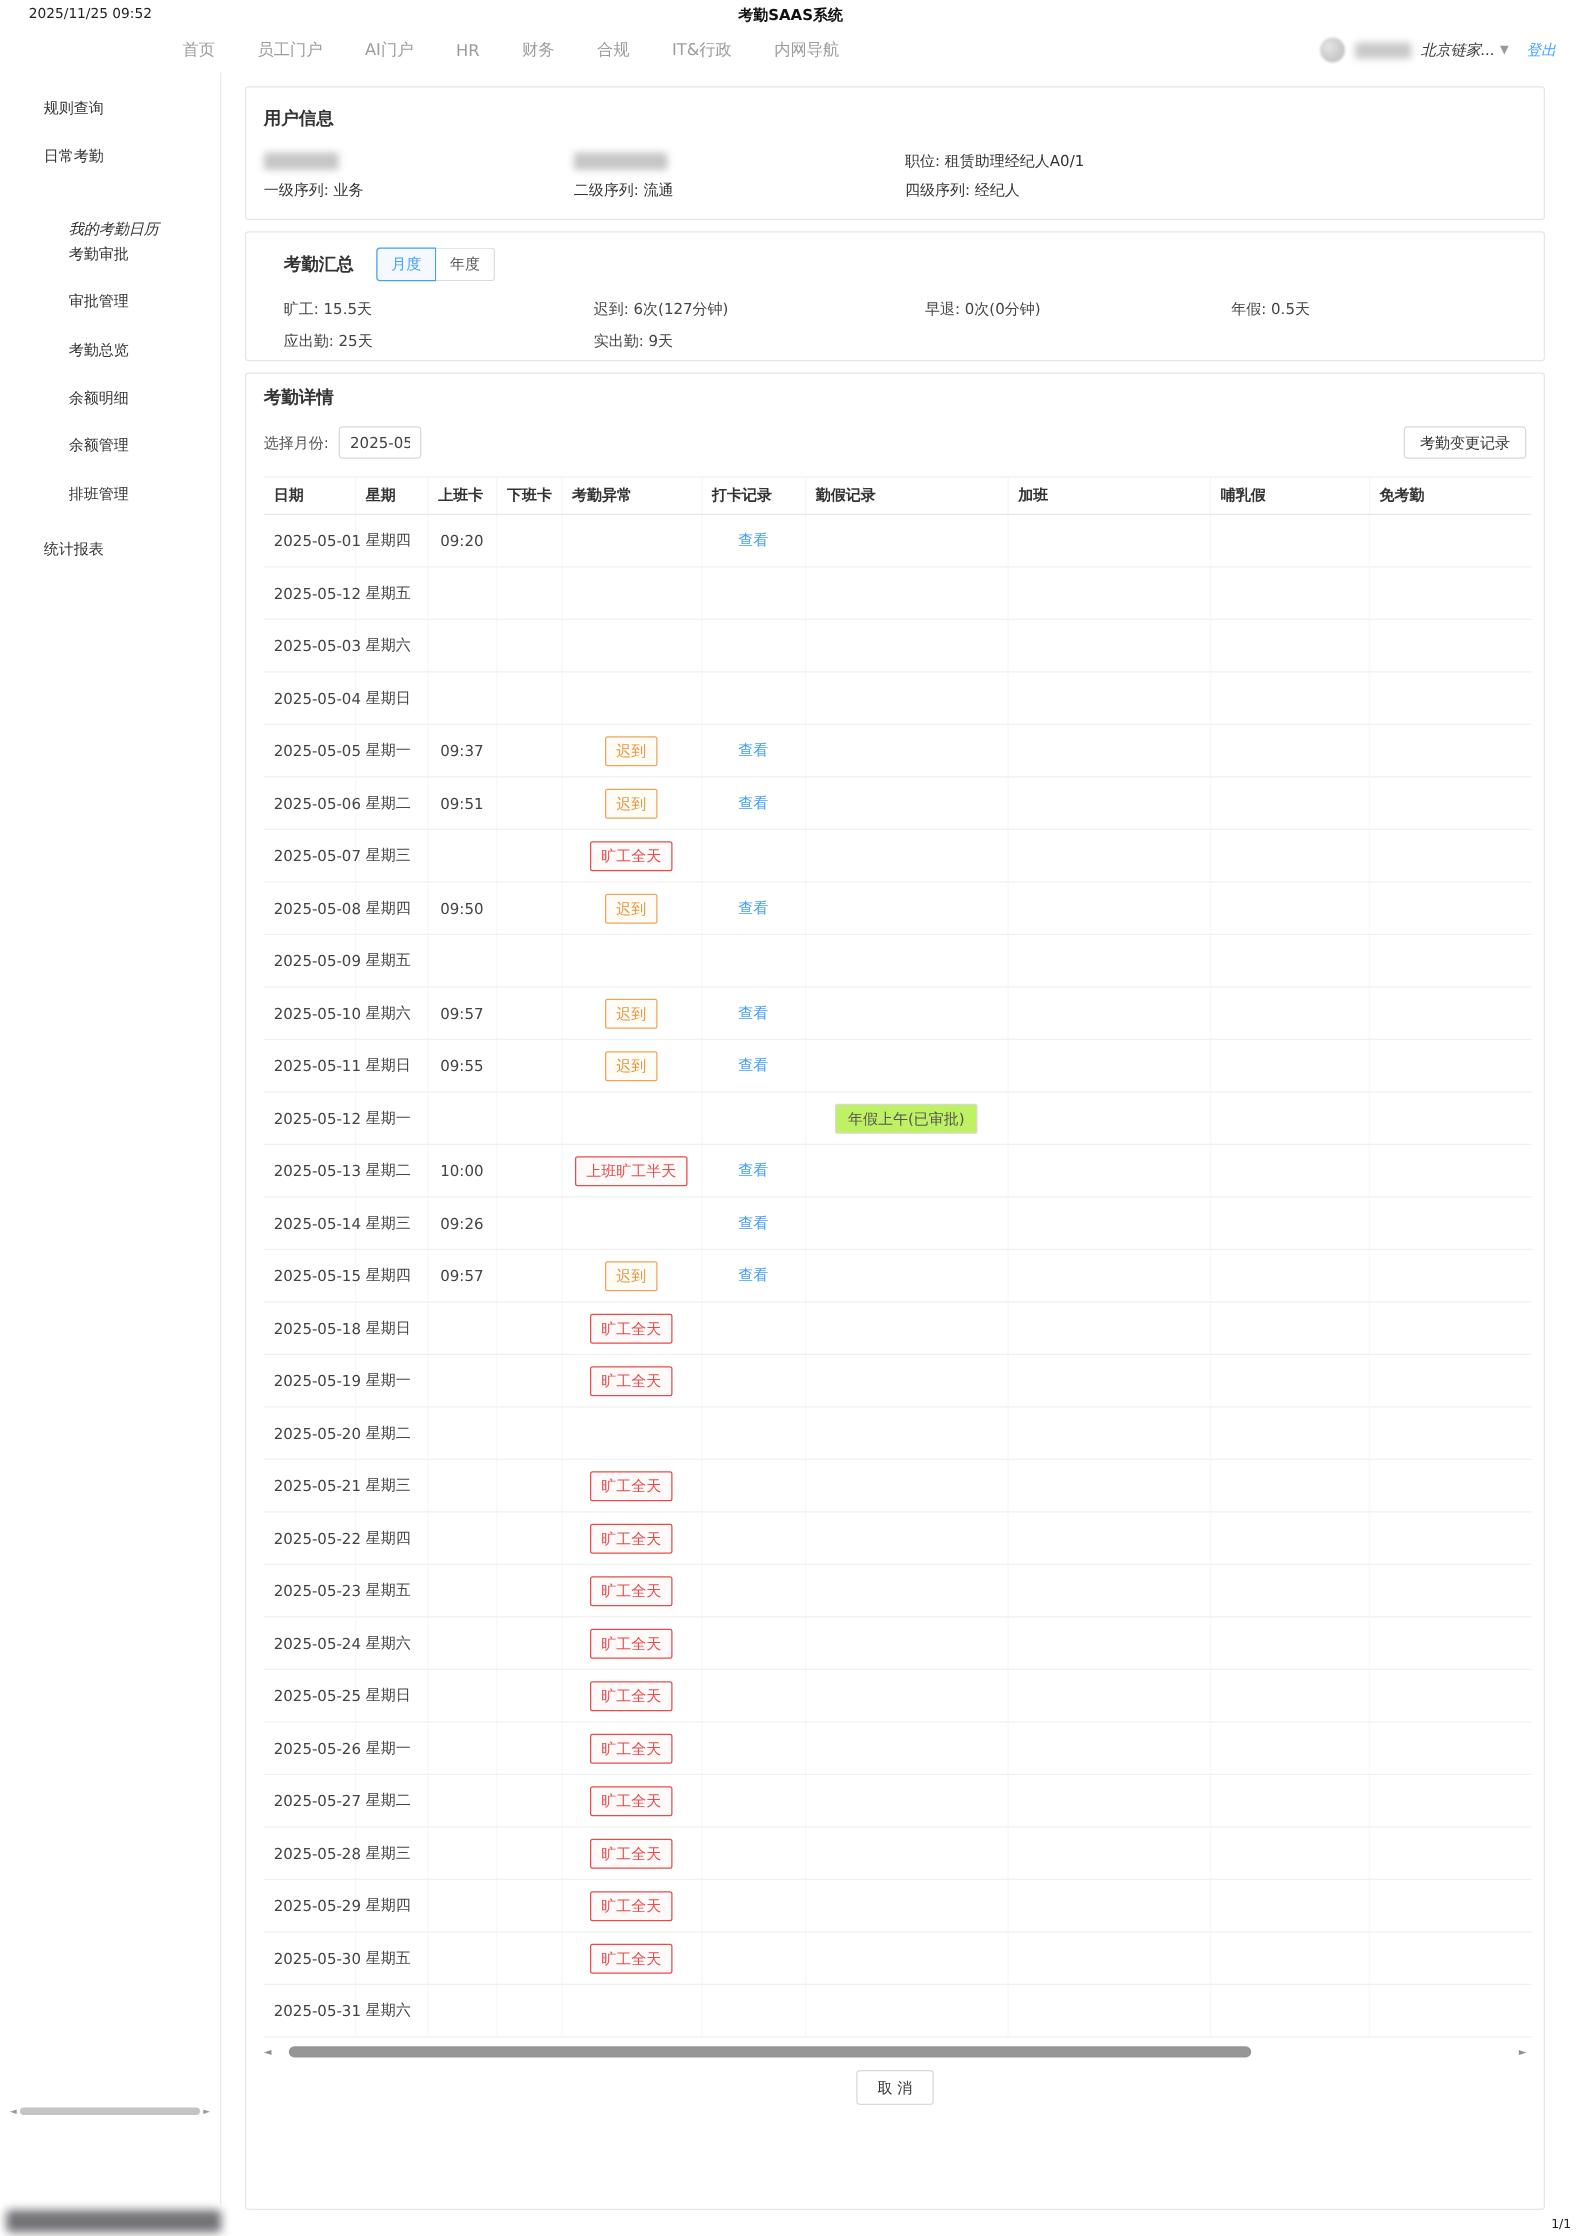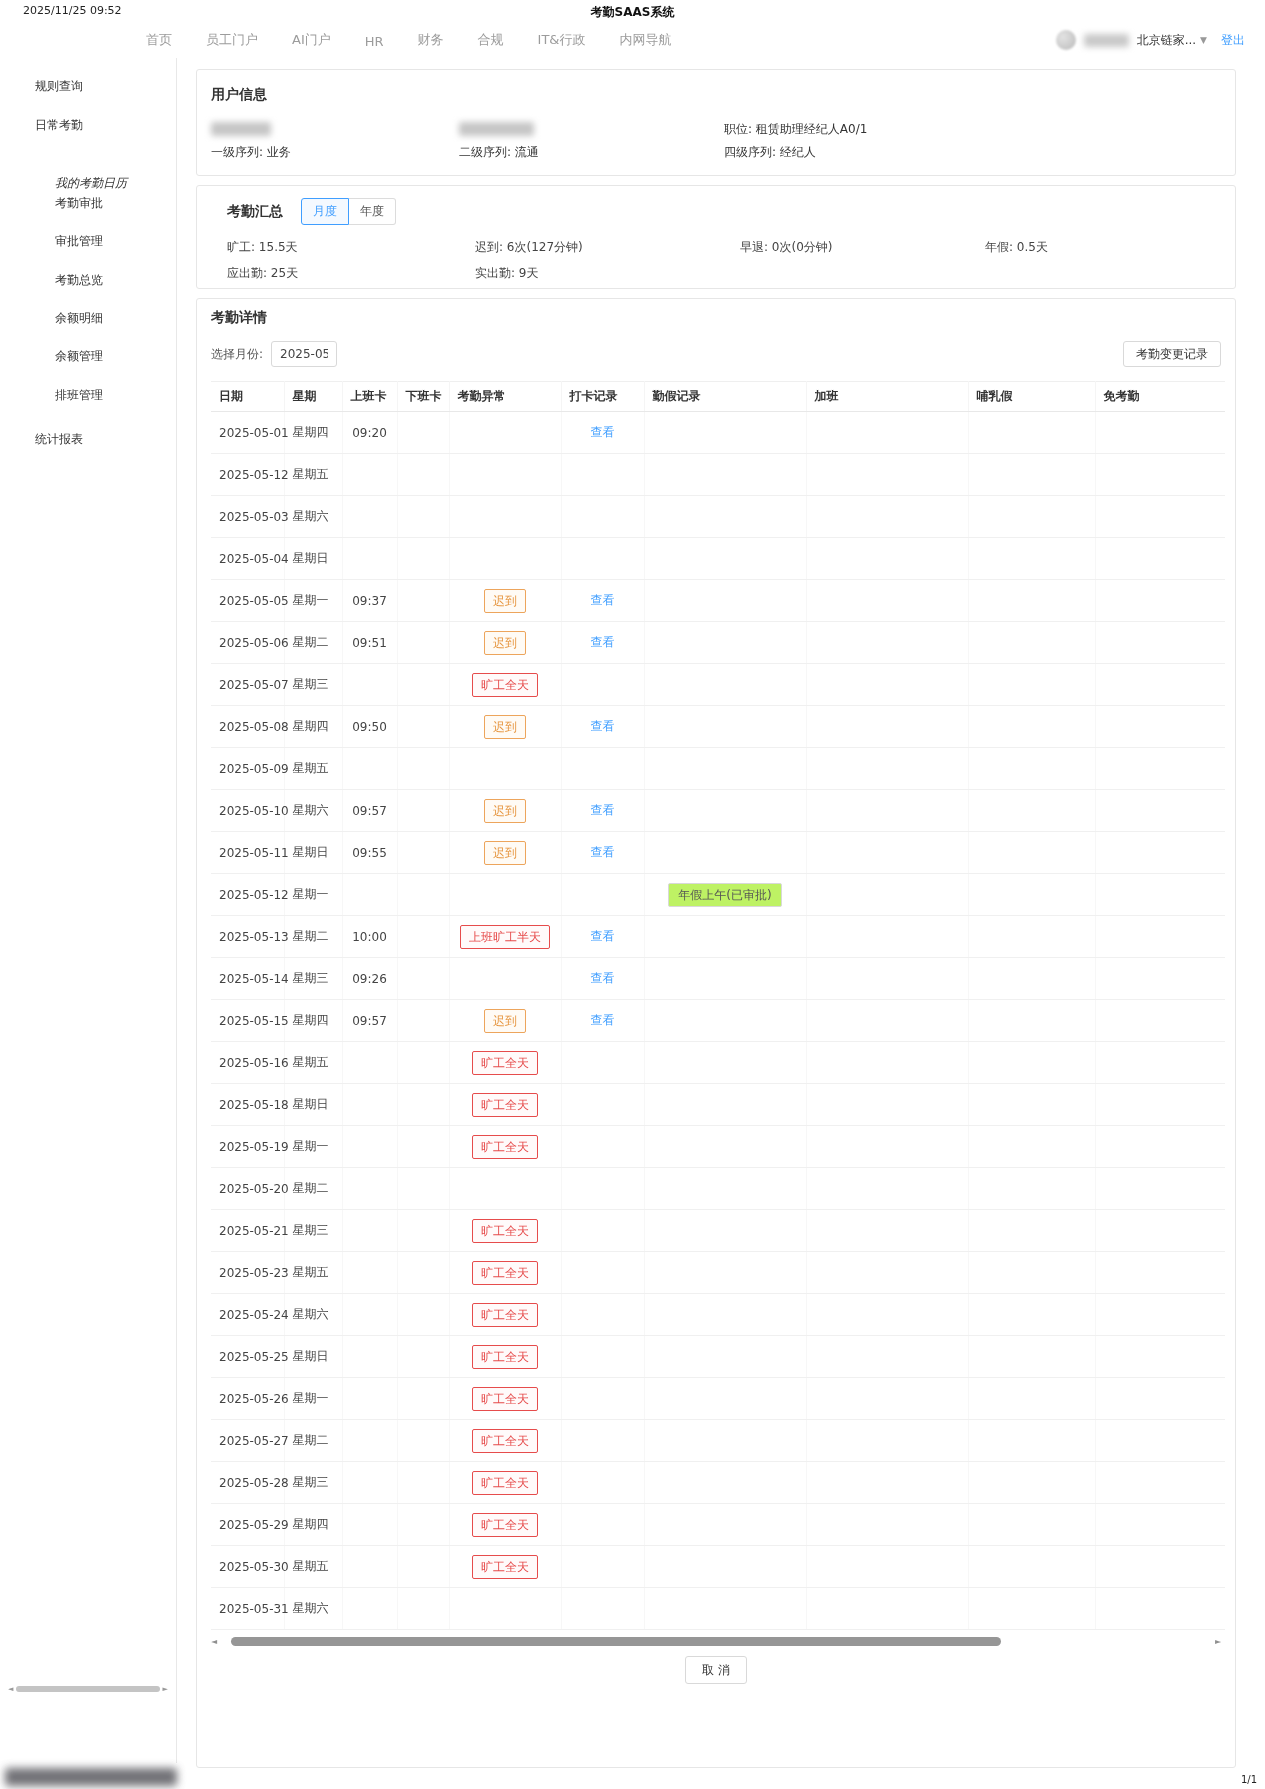--- a/index.html
+++ b/index.html
@@ -8,21 +8,21 @@
 
   
   .print-ts { position:absolute; left:23px; top:4px; font-size:11px; color:#222; }
   .print-title { position:absolute; left:0; right:0; top:4px; text-align:center; font-size:12px; font-weight:bold; color:#111; }
   .print-page { position:absolute; right:8px; bottom:4px; font-size:10px; color:#222; }
 
   
   .nav-bar { position:absolute; left:0; top:24px; width:1265px; height:32px; display:flex; align-items:center; }
   .nav-items { display:flex; margin-left:146px; gap:34px;align-items:flex-end; }
   .nav-item { font-size:13px; color:#9c9c9c; cursor:pointer; white-space:nowrap; }
-  .user-cluster { position:absolute; right:20px; top:24px; height:32px; display:flex; align-items:center; gap:8px; }
+  .user-cluster { position:absolute; right:20px; top:24px; height:32px; display:flex; align-items:center; gap:8px;font-style:italic; }
   .avatar { width:20px; height:20px; border-radius:50%; background:radial-gradient(circle at 35% 35%, #e3e3e3, #b9b9b9); filter:blur(1px); }
   .name-chip { width:45px; height:13px; border-radius:2px; background:#c9c9c9; filter:blur(3px); }
   .company { font-size:12px; color:#333; display:flex; align-items:center; gap:4px; cursor:pointer; }
   .caret { font-size:9px; color:#999; }
   .logout { font-size:12px; color:#409eff; cursor:pointer; margin-left:6px; }
 
   
   .sidebar { position:absolute; left:0; top:60px; width:176px; bottom:0; }
   .side-divider { position:absolute; left:176px; top:58px; width:1px; height:1705px; background:#e8e8e8; }
   .side-item { position:absolute; left:35px; font-size:12px; color:#333; cursor:pointer; white-space:nowrap; }
@@ -379,32 +379,20 @@
           <td class="center time-late">09:57</td>
           <td class="center"></td>
           <td class="center"><span class="badge b-late">迟到</span></td>
           <td class="center"><span class="view-link">查看</span></td>
           <td class="center"></td>
           <td></td>
           <td></td>
           <td></td>
         </tr>
         <tr>
-          <td>2025-05-16</td>
-          <td>星期五</td>
-          <td class="center"></td>
-          <td class="center"></td>
-          <td class="center"><span class="badge b-absent">旷工全天</span></td>
-          <td class="center"></td>
-          <td class="center"></td>
-          <td></td>
-          <td></td>
-          <td></td>
-        </tr>
-        <tr>
           <td>2025-05-18</td>
           <td>星期日</td>
           <td class="center"></td>
           <td class="center"></td>
           <td class="center"><span class="badge b-absent">旷工全天</span></td>
           <td class="center"></td>
           <td class="center"></td>
           <td></td>
           <td></td>
           <td></td>
@@ -429,20 +417,32 @@
           <td class="center"></td>
           <td class="center"></td>
           <td class="center"></td>
           <td></td>
           <td></td>
           <td></td>
         </tr>
         <tr>
           <td>2025-05-21</td>
           <td>星期三</td>
+          <td class="center"></td>
+          <td class="center"></td>
+          <td class="center"><span class="badge b-absent">旷工全天</span></td>
+          <td class="center"></td>
+          <td class="center"></td>
+          <td></td>
+          <td></td>
+          <td></td>
+        </tr>
+        <tr>
+          <td>2025-05-22</td>
+          <td>星期四</td>
           <td class="center"></td>
           <td class="center"></td>
           <td class="center"><span class="badge b-absent">旷工全天</span></td>
           <td class="center"></td>
           <td class="center"></td>
           <td></td>
           <td></td>
           <td></td>
         </tr>
         <tr>

